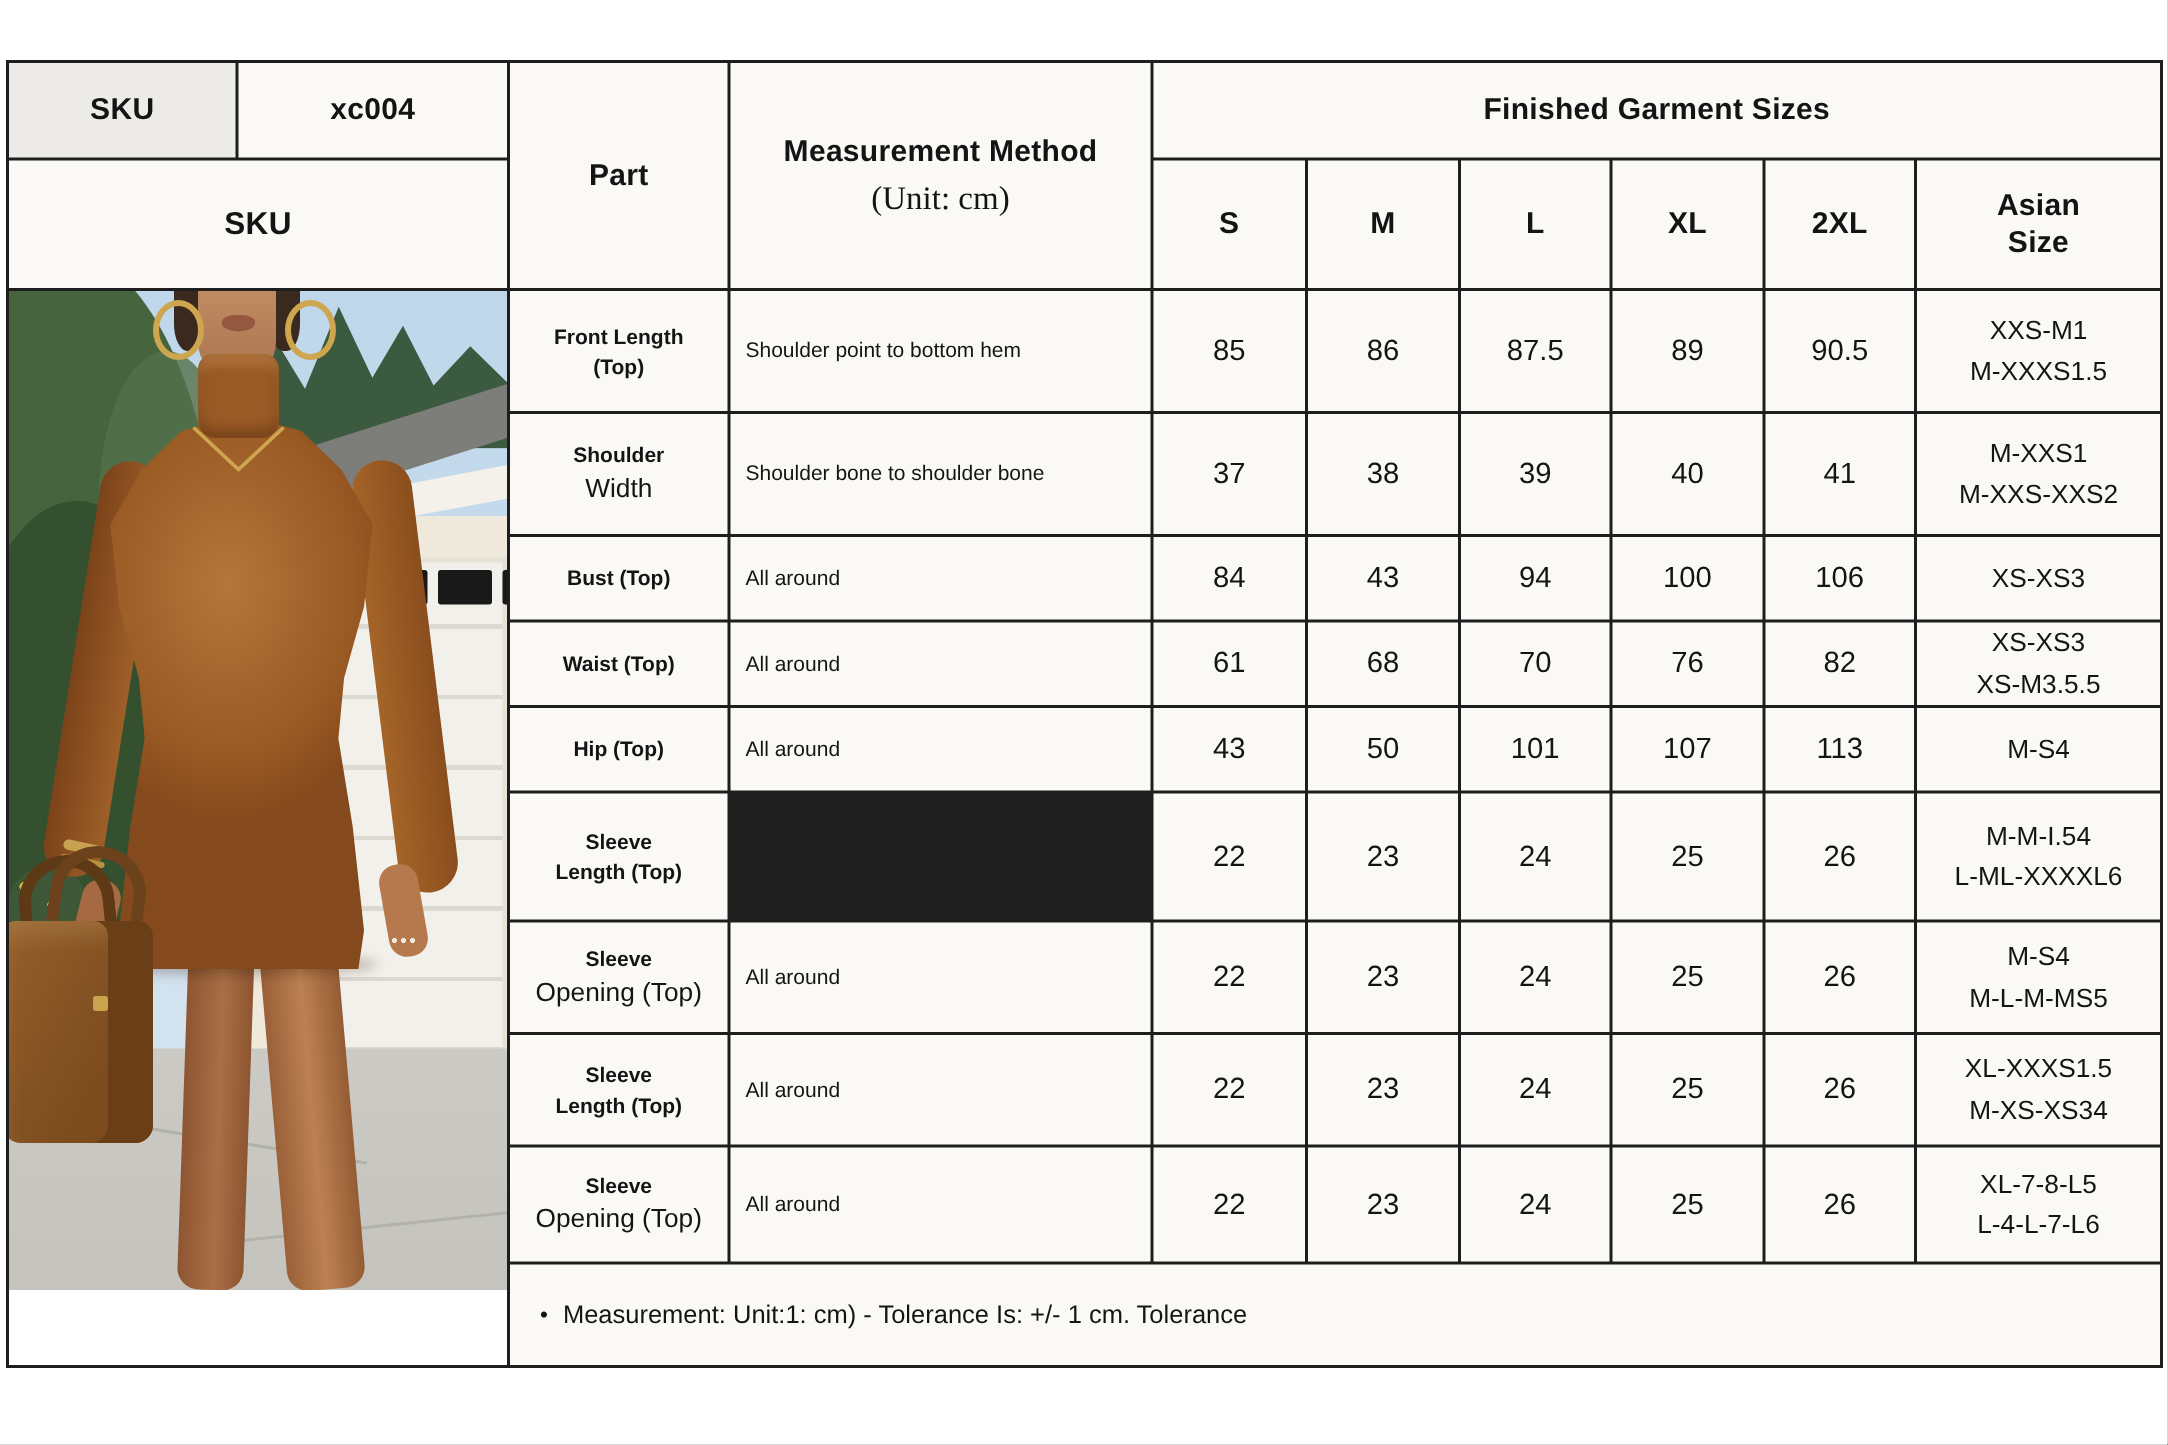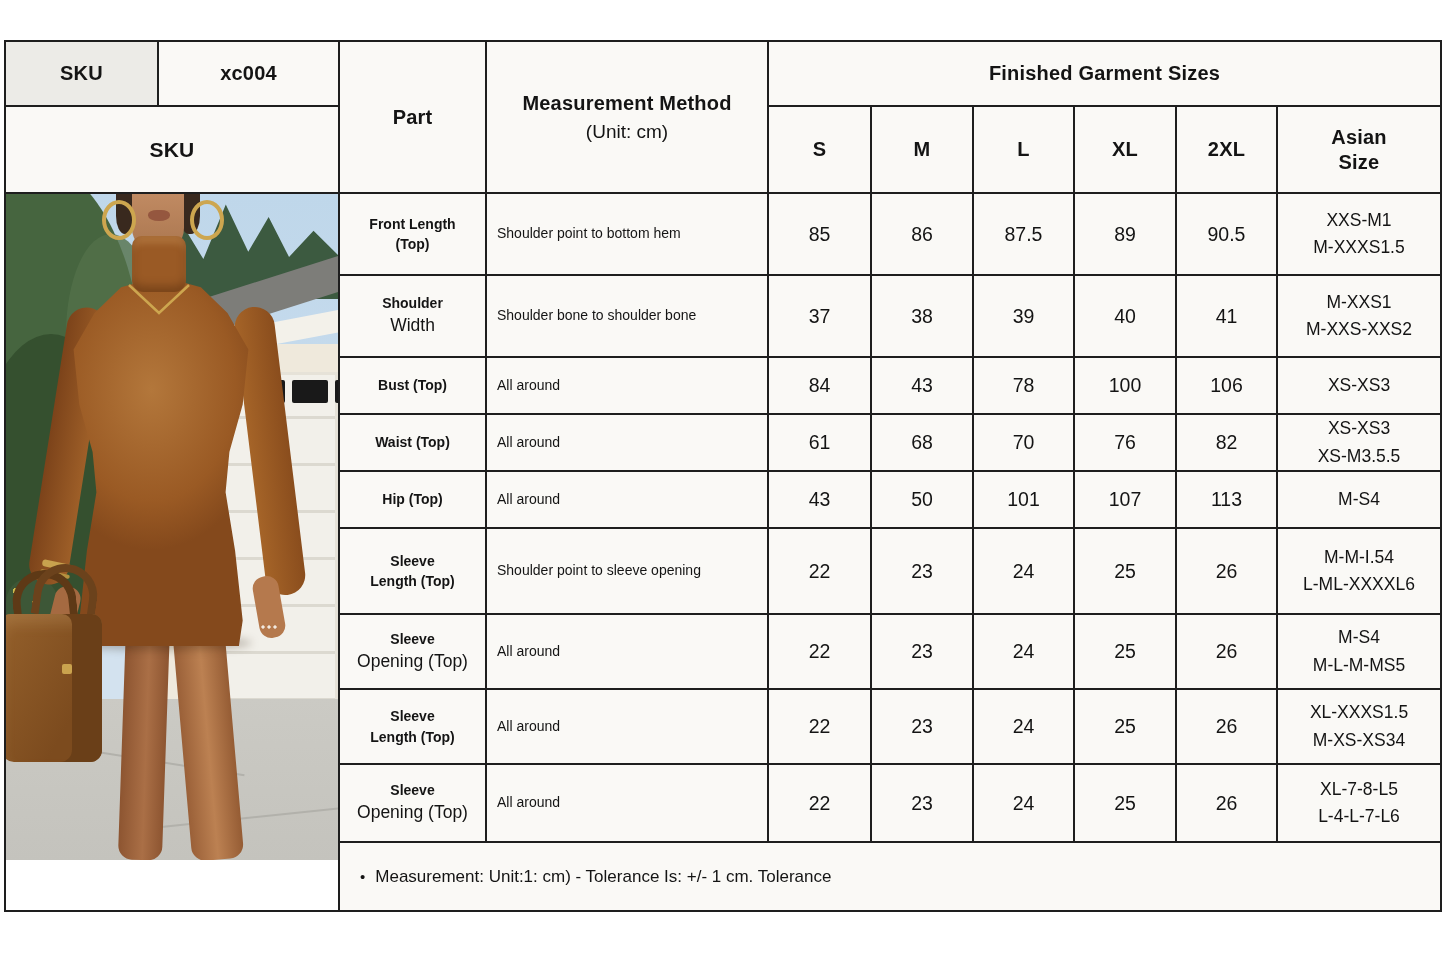--- a/index.html
+++ b/index.html
@@ -16,21 +16,21 @@
   .c-skut{grid-column:1/3;grid-row:2;}
   .c-part{grid-column:3;grid-row:1/3;align-items:center;}
   .c-method{grid-column:4;grid-row:1/3;}
   .c-fgs{grid-column:5/11;grid-row:1;}
   .c-photo{grid-column:1/3;grid-row:3/13;background:#fff;justify-content:flex-start;}
   .c-footer{grid-column:3/11;grid-row:12;align-items:flex-start;justify-content:center;}
   .gr3{grid-row:3}.gr4{grid-row:4}.gr5{grid-row:5}.gr6{grid-row:6}.gr7{grid-row:7}
   .gr8{grid-row:8}.gr9{grid-row:9}.gr10{grid-row:10}.gr11{grid-row:11}
   .c3{grid-column:3}.c4{grid-column:4}.c5{grid-column:5}.c6{grid-column:6}
   .c7{grid-column:7}.c8{grid-column:8}.c9{grid-column:9}.c10{grid-column:10}
-  .unit{font-weight:400;font-size:19px;margin-top:6px;}
+  .unit{font-weight:400;font-size:22px;margin-top:6px;font-family:Liberation Serif, serif;}
   .asianhead{max-width:78px;line-height:1.25;}
   .part span{display:block;line-height:1.45;}
   .part .b{font-weight:700;font-size:14px;}
   .part .r{font-weight:400;font-size:17.5px;}
   .method{align-items:flex-start;text-align:left;padding:0 12px 0 10px;}
   .method span{font-size:14px;line-height:1.4;}
   .val{font-size:19.5px;}
   .asian span{display:block;font-size:17.5px;line-height:1.55;}
   .footer-line{display:flex;align-items:center;gap:10px;padding-left:20px;font-size:17px;}
   .footer-line .dot{font-size:15px;}
@@ -224,21 +224,21 @@
       </div>
 
     <div class="cell part gr5 c3">
         <span class="b">Bust (Top)</span>
       </div>
     <div class="cell method gr5 c4">
         <span>All around</span>
       </div>
     <div class="cell val gr5 c5">84</div>
     <div class="cell val gr5 c6">43</div>
-    <div class="cell val gr5 c7">78</div>
+    <div class="cell val gr5 c7">94</div>
     <div class="cell val gr5 c8">100</div>
     <div class="cell val gr5 c9">106</div>
     <div class="cell asian gr5 c10">
         <span>XS-XS3</span>
       </div>
 
     <div class="cell part gr6 c3">
         <span class="b">Waist (Top)</span>
       </div>
     <div class="cell method gr6 c4">
@@ -266,23 +266,20 @@
     <div class="cell val gr7 c8">107</div>
     <div class="cell val gr7 c9">113</div>
     <div class="cell asian gr7 c10">
         <span>M-S4</span>
       </div>
 
     <div class="cell part gr8 c3">
         <span class="b">Sleeve</span>
         <span class="b">Length (Top)</span>
       </div>
-    <div class="cell method gr8 c4">
-        <span>Shoulder point to sleeve opening</span>
-      </div>
     <div class="cell val gr8 c5">22</div>
     <div class="cell val gr8 c6">23</div>
     <div class="cell val gr8 c7">24</div>
     <div class="cell val gr8 c8">25</div>
     <div class="cell val gr8 c9">26</div>
     <div class="cell asian gr8 c10">
         <span>M-M-I.54</span>
         <span>L-ML-XXXXL6</span>
       </div>
 

